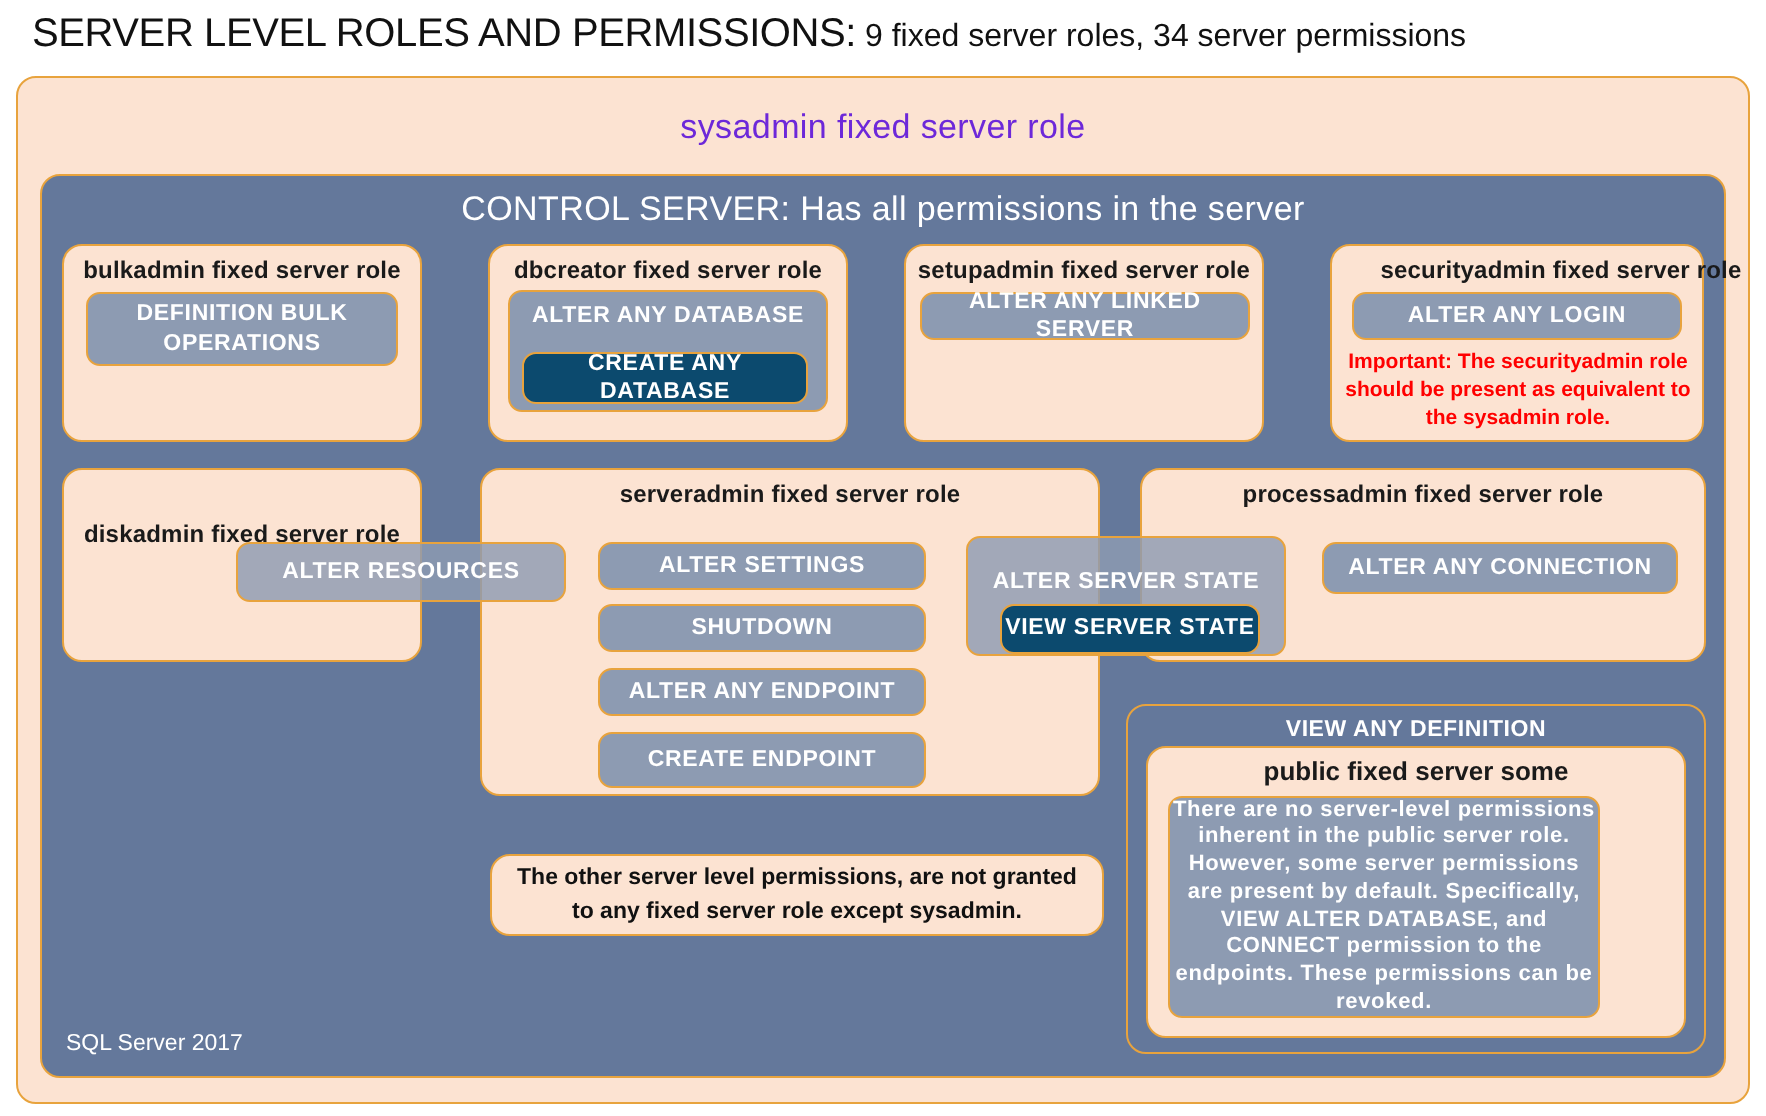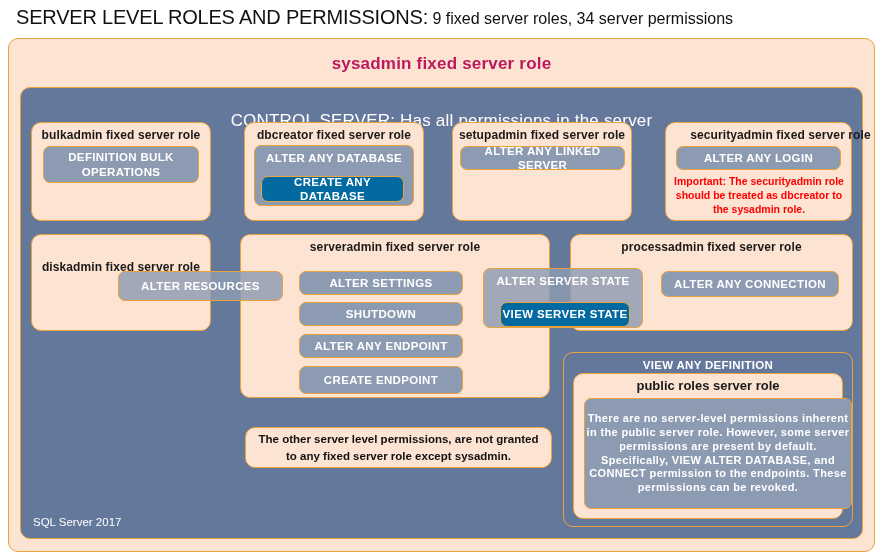--- a/index.html
+++ b/index.html
@@ -23,29 +23,29 @@
 
   
   .box{position:absolute;box-sizing:border-box;border:1.6px solid #e8a33d;
        border-radius:10px;}
   .peach{background:#fce3d2;}
   .slate{background:#64789b;}
   .perm{background:#8d9bb2;border:1.4px solid #e8a33d;border-radius:7px;
         color:#ffffff;font-size:11.5px;font-weight:bold;letter-spacing:.35px;
         display:flex;align-items:center;justify-content:center;text-align:center;
         box-sizing:border-box;position:absolute;line-height:1.25;}
-  .perm.dark{background:#0369a1;}
+  .perm.dark{background:#0c4a6e;}
   .perm.trans{background:rgba(141,155,178,.82);}
   .role-title{position:absolute;text-align:center;color:#1a1a1a;
               font-size:12px;font-weight:bold;letter-spacing:.1px;}
 
   .banner{position:absolute;text-align:center;color:#ffffff;
           font-size:17px;letter-spacing:.2px;}
-  .sysadmin-label{position:absolute;text-align:center;color:#be185d;
-          font-size:17px;letter-spacing:.2px;font-weight:bold;}
+  .sysadmin-label{position:absolute;text-align:center;color:#6d28d9;
+          font-size:17px;letter-spacing:.2px;}
   .warn{position:absolute;color:#ff0000;font-size:10.5px;font-weight:bold;
         text-align:center;line-height:1.35;}
   .note{position:absolute;color:#111;font-size:11.5px;font-weight:bold;
         text-align:center;line-height:1.4;display:flex;align-items:center;
         justify-content:center;box-sizing:border-box;}
   .footer{position:absolute;color:#ffffff;font-size:11.5px;}
   .vad{position:absolute;text-align:center;color:#ffffff;font-size:11.5px;
        font-weight:bold;letter-spacing:.3px;}
   .public-title{position:absolute;text-align:center;color:#1a1a1a;
        font-size:13px;font-weight:bold;}
@@ -54,60 +54,60 @@
 <body>
 
 <div id="header">
   <span class="h-strong">SERVER LEVEL ROLES AND PERMISSIONS:</span><span class="h-rest"> 9 fixed server roles, 34 server permissions</span>
 </div>
 
 <div class="box peach" style="left:8px;top:38px;width:867px;height:514px;"></div>
 <div class="sysadmin-label" style="left:8px;top:54px;width:867px;">sysadmin fixed server role</div>
 
 <div class="box slate" style="left:20px;top:87px;width:843px;height:452px;"></div>
-<div class="banner" style="left:20px;top:95px;width:843px;margin-top:16px;">CONTROL SERVER: Has all permissions in the server</div>
+<div class="banner" style="left:20px;top:95px;width:843px;">CONTROL SERVER: Has all permissions in the server</div>
 
 <div class="box peach" style="left:31px;top:122px;width:180px;height:99px;"></div>
 <div class="role-title" style="left:31px;top:128px;width:180px;">bulkadmin  fixed server role</div>
 <div class="perm" style="left:43px;top:146px;width:156px;height:37px;">DEFINITION  BULK OPERATIONS</div>
 
 <div class="box peach" style="left:244px;top:122px;width:180px;height:99px;"></div>
 <div class="role-title" style="left:244px;top:128px;width:180px;">dbcreator fixed server role</div>
 <div class="perm" style="left:254px;top:145px;width:160px;height:61px;align-items:flex-start;padding-top:5px;">ALTER ANY DATABASE</div>
 <div class="perm dark" style="left:261px;top:176px;width:143px;height:26px;">CREATE  ANY DATABASE</div>
 
 <div class="box peach" style="left:452px;top:122px;width:180px;height:99px;"></div>
 <div class="role-title" style="left:452px;top:128px;width:180px;">setupadmin fixed server role</div>
 <div class="perm" style="left:460px;top:146px;width:165px;height:24px;">ALTER ANY LINKED SERVER</div>
 
 <div class="box peach" style="left:665px;top:122px;width:187px;height:99px;"></div>
 <div class="role-title" style="left:665px;top:128px;width:187px;margin-left:22px;">securityadmin  fixed server role</div>
 <div class="perm" style="left:676px;top:146px;width:165px;height:24px;">ALTER ANY LOGIN</div>
-<div class="warn" style="left:668px;top:174px;width:182px;">Important:  The securityadmin role should  be treated as dbcreator to the sysadmin role.</div>
+<div class="warn" style="left:668px;top:174px;width:182px;">Important:  The securityadmin role should  be present as equivalent to the sysadmin role.</div>
 
 <div class="box peach" style="left:31px;top:234px;width:180px;height:97px;"></div>
 <div class="role-title" style="left:31px;top:240px;width:180px;margin-top:20px;">diskadmin fixed server role</div>
 
 <div class="box peach" style="left:240px;top:234px;width:310px;height:164px;"></div>
 <div class="role-title" style="left:240px;top:240px;width:310px;">serveradmin fixed server role</div>
 <div class="perm" style="left:299px;top:271px;width:164px;height:24px;">ALTER SETTINGS</div>
 <div class="perm" style="left:299px;top:302px;width:164px;height:24px;">SHUTDOWN</div>
 <div class="perm" style="left:299px;top:334px;width:164px;height:24px;">ALTER ANY ENDPOINT</div>
 <div class="perm" style="left:299px;top:366px;width:164px;height:28px;">CREATE  ENDPOINT</div>
 
 <div class="box peach" style="left:570px;top:234px;width:283px;height:97px;"></div>
 <div class="role-title" style="left:570px;top:240px;width:283px;">processadmin fixed server role</div>
 <div class="perm" style="left:661px;top:271px;width:178px;height:26px;text-align:right;">ALTER ANY CONNECTION</div>
 
 <div class="perm trans" style="left:118px;top:271px;width:165px;height:30px;">ALTER RESOURCES</div>
 
-<div class="perm trans" style="left:483px;top:268px;width:160px;height:60px;align-items:flex-start;padding-top:5px;">ALTER SERVER  STATE</div>
+<div class="perm trans" style="left:483px;top:268px;width:160px;height:60px;align-items:flex-start;padding-top:15px;">ALTER SERVER  STATE</div>
 <div class="perm dark" style="left:500px;top:302px;width:130px;height:25px;">VIEW  SERVER  STATE</div>
 
 <div class="box slate" style="left:563px;top:352px;width:290px;height:175px;"></div>
 <div class="vad" style="left:563px;top:359px;width:290px;">VIEW ANY DEFINITION</div>
 <div class="box peach" style="left:573px;top:373px;width:270px;height:146px;"></div>
-<div class="public-title" style="left:573px;top:378px;width:270px;">public  roles server role</div>
-<div class="perm" style="left:584px;top:398px;width:268px;height:111px;font-size:11px;">There are no server-level permissions inherent in the public server role. However, some server permissions are present by default. Specifically, VIEW ALTER DATABASE, and CONNECT permission to the endpoints. These permissions can be revoked.</div>
+<div class="public-title" style="left:573px;top:378px;width:270px;">public  fixed server some</div>
+<div class="perm" style="left:584px;top:398px;width:216px;height:111px;font-size:11px;">There are no server-level permissions inherent in the public server role. However, some server permissions are present by default. Specifically, VIEW ALTER DATABASE, and CONNECT permission to the endpoints. These permissions can be revoked.</div>
 
 <div class="box peach note" style="left:245px;top:427px;width:307px;height:41px;padding:2px 8px;">The other server level permissions,  are not granted to any fixed server role except sysadmin.</div>
 
 <div class="footer" style="left:33px;top:516px;">SQL Server 2017</div>
 
 </body></html>

